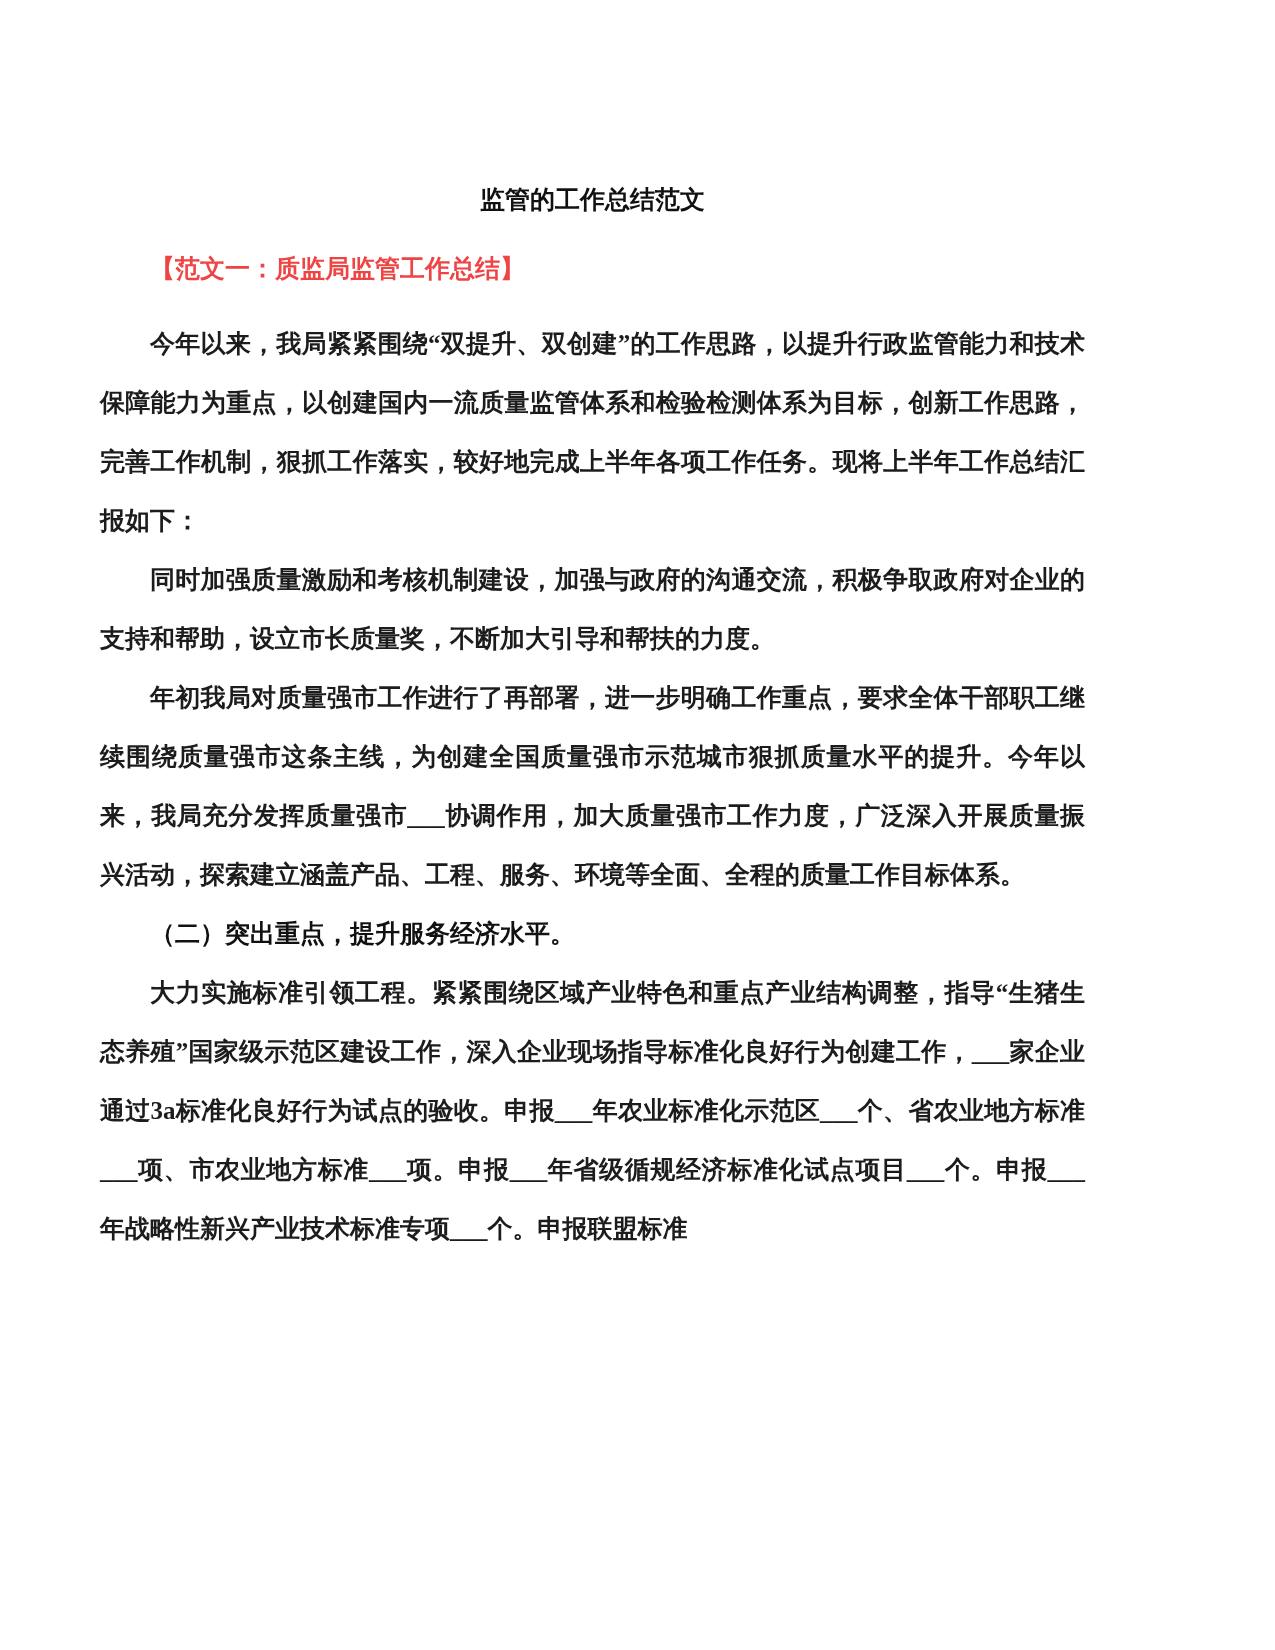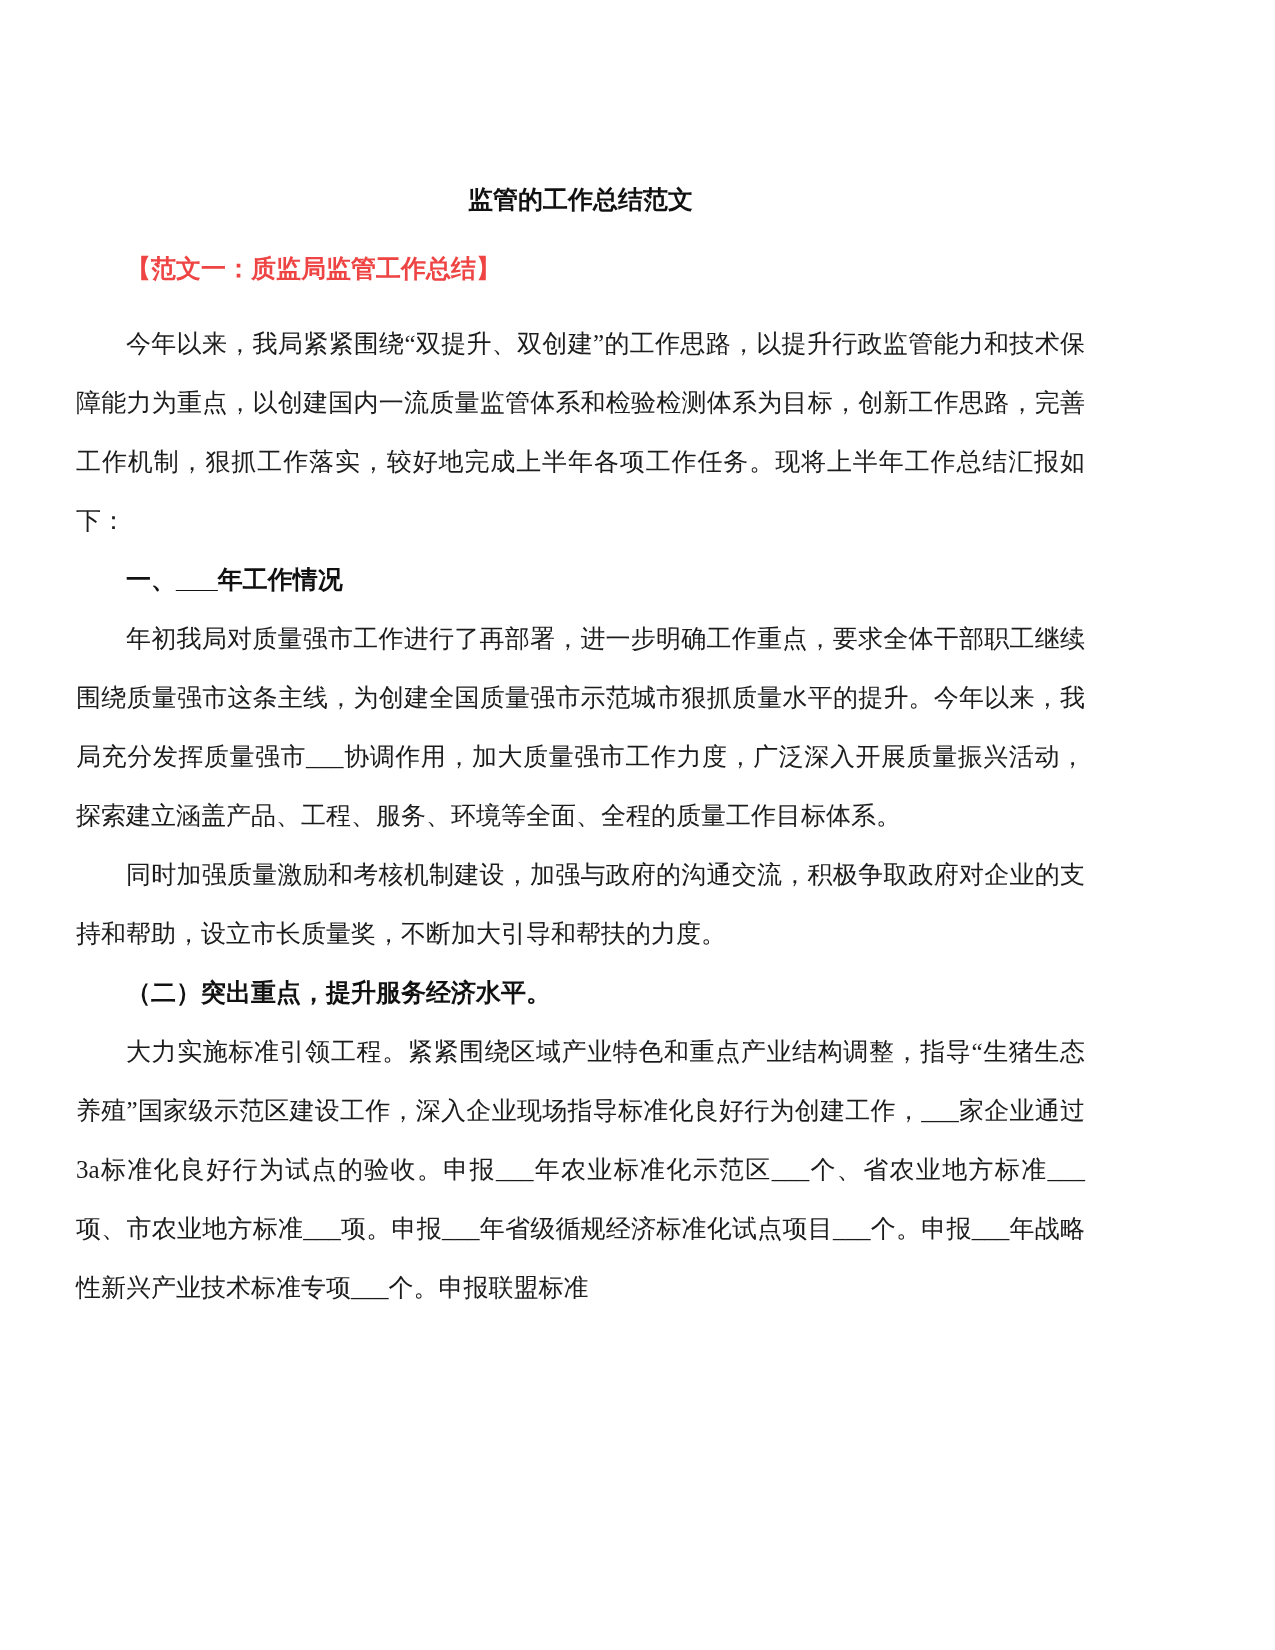--- a/index.html
+++ b/index.html
@@ -11,21 +11,21 @@
     width: 1275px;
     height: 1650px;
     overflow: hidden;
     font-family: "Liberation Serif", "DejaVu Serif", serif;
     color: #1c1c1c;
   }
   .page {
     box-sizing: border-box;
     width: 1275px;
     height: 1650px;
-    padding: 170px 190px 0 76px;
+    padding: 170px 190px 0 100px;
     background: #ffffff;
   }
   .doc-title {
     margin: 0 0 10px 0;
     font-size: 25px;
     line-height: 59px;
     font-weight: 700;
     text-align: center;
     font-family: "Liberation Sans", "DejaVu Sans", sans-serif;
     color: #111111;
@@ -38,21 +38,21 @@
     text-indent: 2em;
     font-family: "Liberation Sans", "DejaVu Sans", sans-serif;
     color: #ef4444;
   }
   .para {
     margin: 0;
     font-size: 25px;
     line-height: 59px;
     text-indent: 2em;
     text-align: justify;
-    font-weight: 400;
+    font-weight: 700;
     color: #1c1c1c;
   }
   .heading {
     margin: 0;
     font-size: 25px;
     line-height: 59px;
     text-indent: 2em;
     font-weight: 700;
     font-family: "Liberation Sans", "DejaVu Sans", sans-serif;
     color: #111111;
@@ -62,24 +62,23 @@
 <body>
 
 <div class="page">
 
   <h1 class="doc-title">监管的工作总结范文</h1>
 
   <h2 class="doc-subtitle">【范文一：质监局监管工作总结】</h2>
 
   <p class="para">今年以来，我局紧紧围绕“双提升、双创建”的工作思路，以提升行政监管能力和技术保障能力为重点，以创建国内一流质量监管体系和检验检测体系为目标，创新工作思路，完善工作机制，狠抓工作落实，较好地完成上半年各项工作任务。现将上半年工作总结汇报如下：</p>
 
-  <h3 class="heading">一、___年工作情况</h3>
 
 
+  <p class="para">同时加强质量激励和考核机制建设，加强与政府的沟通交流，积极争取政府对企业的支持和帮助，设立市长质量奖，不断加大引导和帮扶的力度。</p>
+
   <p class="para">年初我局对质量强市工作进行了再部署，进一步明确工作重点，要求全体干部职工继续围绕质量强市这条主线，为创建全国质量强市示范城市狠抓质量水平的提升。今年以来，我局充分发挥质量强市___协调作用，加大质量强市工作力度，广泛深入开展质量振兴活动，探索建立涵盖产品、工程、服务、环境等全面、全程的质量工作目标体系。</p>
-
-  <p class="para">同时加强质量激励和考核机制建设，加强与政府的沟通交流，积极争取政府对企业的支持和帮助，设立市长质量奖，不断加大引导和帮扶的力度。</p>
 
   <h4 class="heading">（二）突出重点，提升服务经济水平。</h4>
 
   <p class="para">大力实施标准引领工程。紧紧围绕区域产业特色和重点产业结构调整，指导“生猪生态养殖”国家级示范区建设工作，深入企业现场指导标准化良好行为创建工作，___家企业通过3a标准化良好行为试点的验收。申报___年农业标准化示范区___个、省农业地方标准___项、市农业地方标准___项。申报___年省级循规经济标准化试点项目___个。申报___年战略性新兴产业技术标准专项___个。申报联盟标准</p>
 
 </div>
 
 </body></html>

